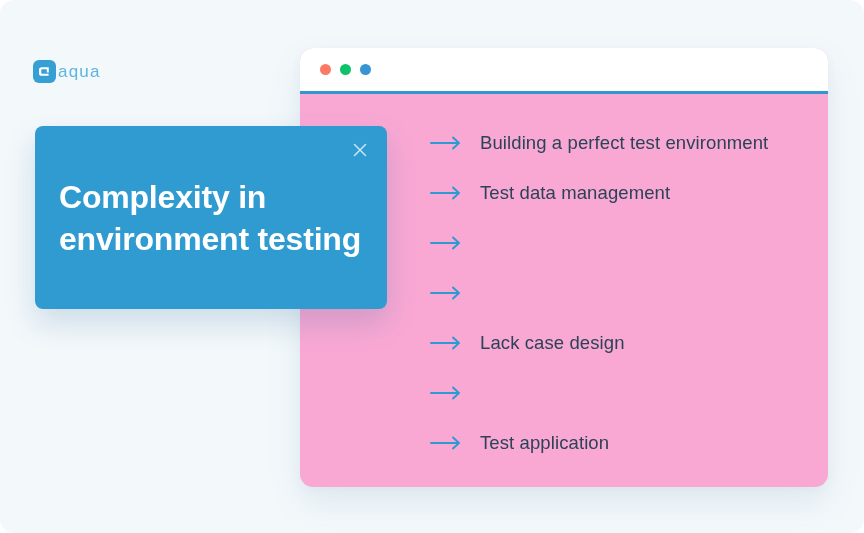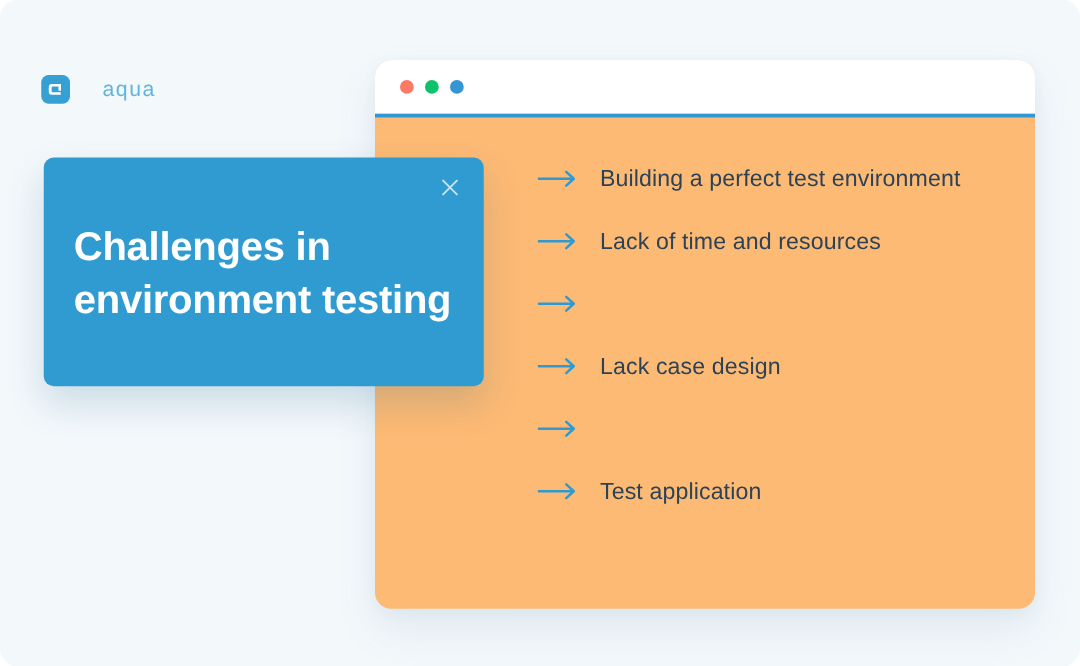--- a/index.html
+++ b/index.html
@@ -23,21 +23,21 @@
     overflow: hidden;
   }
 
   
   .brand {
     position: absolute;
     left: 33px;
     top: 60px;
     display: flex;
     align-items: center;
-    gap: 26px;
+    gap: 2px;
   }
   .brand-mark {
     width: 23px;
     height: 23px;
     border-radius: 6px;
     background: #36a0d4;
     display: flex;
     align-items: center;
     justify-content: center;
   }
@@ -49,21 +49,21 @@
     font-weight: 400;
   }
 
   
   .window {
     position: absolute;
     left: 300px;
     top: 48px;
     width: 528px;
     height: 439px;
-    background: #fdba74;
+    background: #f9a8d4;
     border-radius: 13px;
     box-shadow: 0 16px 34px rgba(58, 110, 145, 0.10),
                 0 3px 10px rgba(58, 110, 145, 0.05);
     overflow: hidden;
   }
   .window-titlebar {
     height: 43px;
     display: flex;
     align-items: center;
     padding-left: 20px;
@@ -178,26 +178,31 @@
     <div class="window-body">
       <ul class="list">
 
         <li class="list-item">
           <svg class="arrow-icon" viewBox="0 0 32 14" aria-hidden="true">
             <path d="M1 7 H29 M23 1.5 L29 7 L23 12.5" fill="none" stroke="#2e9ad2" stroke-width="2" stroke-linecap="round" stroke-linejoin="round"></path>
           </svg>
           <span class="list-label">Building a perfect test environment</span>
         </li>
 
-
-        <li class="list-item">
-          <svg class="arrow-icon" viewBox="0 0 32 14" aria-hidden="true">
-            <path d="M1 7 H29 M23 1.5 L29 7 L23 12.5" fill="none" stroke="#2e9ad2" stroke-width="2" stroke-linecap="round" stroke-linejoin="round"></path>
-          </svg>
-          <span class="list-label">Lack of time and resources</span>
+        <li class="list-item">
+          <svg class="arrow-icon" viewBox="0 0 32 14" aria-hidden="true">
+            <path d="M1 7 H29 M23 1.5 L29 7 L23 12.5" fill="none" stroke="#2e9ad2" stroke-width="2" stroke-linecap="round" stroke-linejoin="round"></path>
+          </svg>
+          <span class="list-label">Test data management</span>
+        </li>
+
+        <li class="list-item">
+          <svg class="arrow-icon" viewBox="0 0 32 14" aria-hidden="true">
+            <path d="M1 7 H29 M23 1.5 L29 7 L23 12.5" fill="none" stroke="#2e9ad2" stroke-width="2" stroke-linecap="round" stroke-linejoin="round"></path>
+          </svg>
         </li>
 
         <li class="list-item">
           <svg class="arrow-icon" viewBox="0 0 32 14" aria-hidden="true">
             <path d="M1 7 H29 M23 1.5 L29 7 L23 12.5" fill="none" stroke="#2e9ad2" stroke-width="2" stroke-linecap="round" stroke-linejoin="round"></path>
           </svg>
         </li>
 
         <li class="list-item">
           <svg class="arrow-icon" viewBox="0 0 32 14" aria-hidden="true">
@@ -222,16 +227,16 @@
       </ul>
     </div>
   </div>
 
   <div class="promo-card">
     <div class="promo-close">
       <svg width="16" height="16" viewBox="0 0 16 16" aria-hidden="true">
         <path d="M2.5 2.5 L13.5 13.5 M13.5 2.5 L2.5 13.5" fill="none" stroke="#ffffff" stroke-opacity="0.72" stroke-width="1.6" stroke-linecap="round"></path>
       </svg>
     </div>
-    <h1 class="promo-title"><span>Challenges in</span><br><span>environment testing</span></h1>
+    <h1 class="promo-title"><span>Complexity in</span><br><span>environment testing</span></h1>
   </div>
 
 </div>
 
 </body></html>

